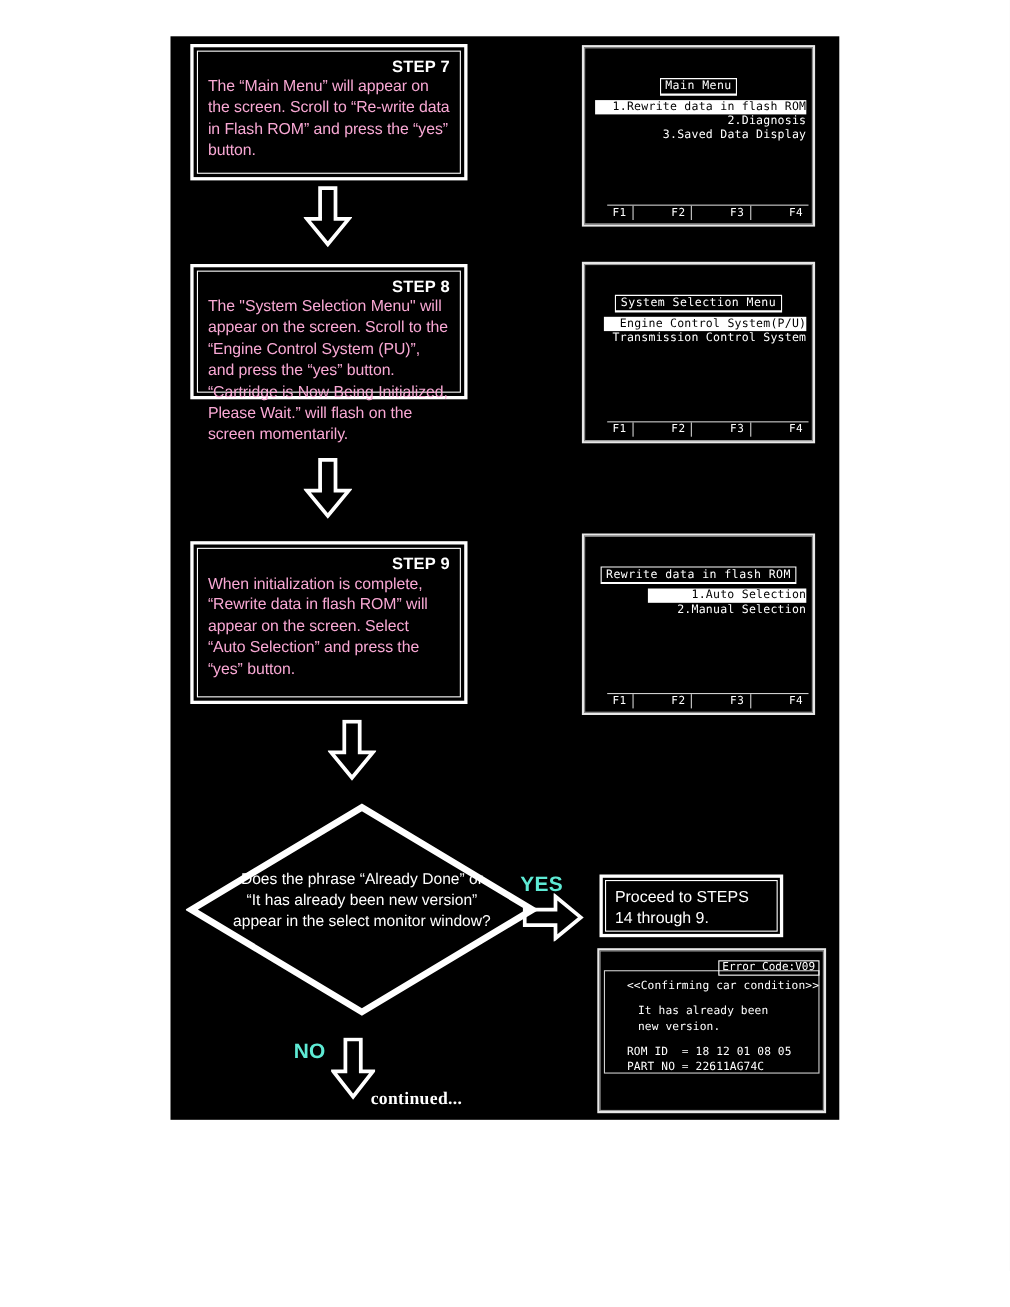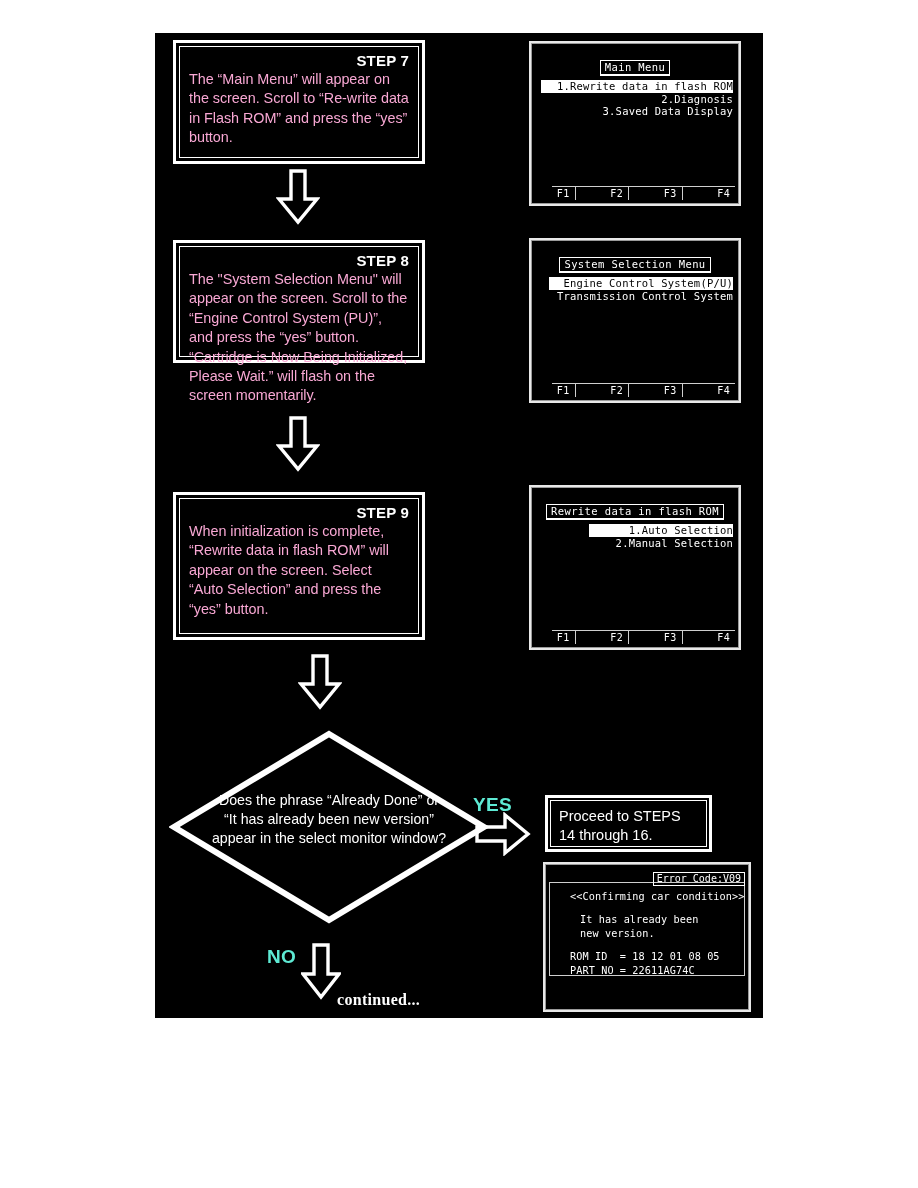--- a/index.html
+++ b/index.html
@@ -158,21 +158,21 @@
   }
   .device-inner {
     position: relative;
     height: 100%;
     box-sizing: border-box;
     border: 1px solid #9a9a9a;
     padding: 4px 5px 0 5px;
   }
   .dev-title-row {
     text-align: center;
-    margin-top: 8px;
+    margin-top: 18px;
     margin-bottom: 4px;
   }
   .dev-title {
     display: inline-block;
     color: #ffffff;
     font-size: 10.5px;
     line-height: 12px;
     letter-spacing: 0.4px;
     padding: 0 4px 1px 4px;
     border-left: 1px solid #ffffff;
@@ -321,21 +321,21 @@
 
     <div class="branch-label" id="yes-label">YES</div>
     <div class="right-arrow">
       <svg width="56" height="44" viewBox="0 0 56 44">
         <polygon points="2,15 30,15 30,3 53,22 30,41 30,29 2,29" fill="none" stroke="#ffffff" stroke-width="3.4" stroke-linejoin="miter"></polygon>
       </svg>
     </div>
 
     <div id="proceed-box">
       <div class="step-box-inner">
-        <div class="proceed-text">Proceed to STEPS 14 through 16.</div>
+        <div class="proceed-text">Proceed to STEPS 14 through 9.</div>
       </div>
     </div>
 
     <div class="branch-label" id="no-label">NO</div>
     <div class="down-arrow" id="arrow-no">
       <svg width="40" height="57" viewBox="0 0 40 57">
         <polygon points="13,2 27,2 27,31 38,31 20,54 2,31 13,31" fill="none" stroke="#ffffff" stroke-width="3.4" stroke-linejoin="miter"></polygon>
       </svg>
     </div>
 

